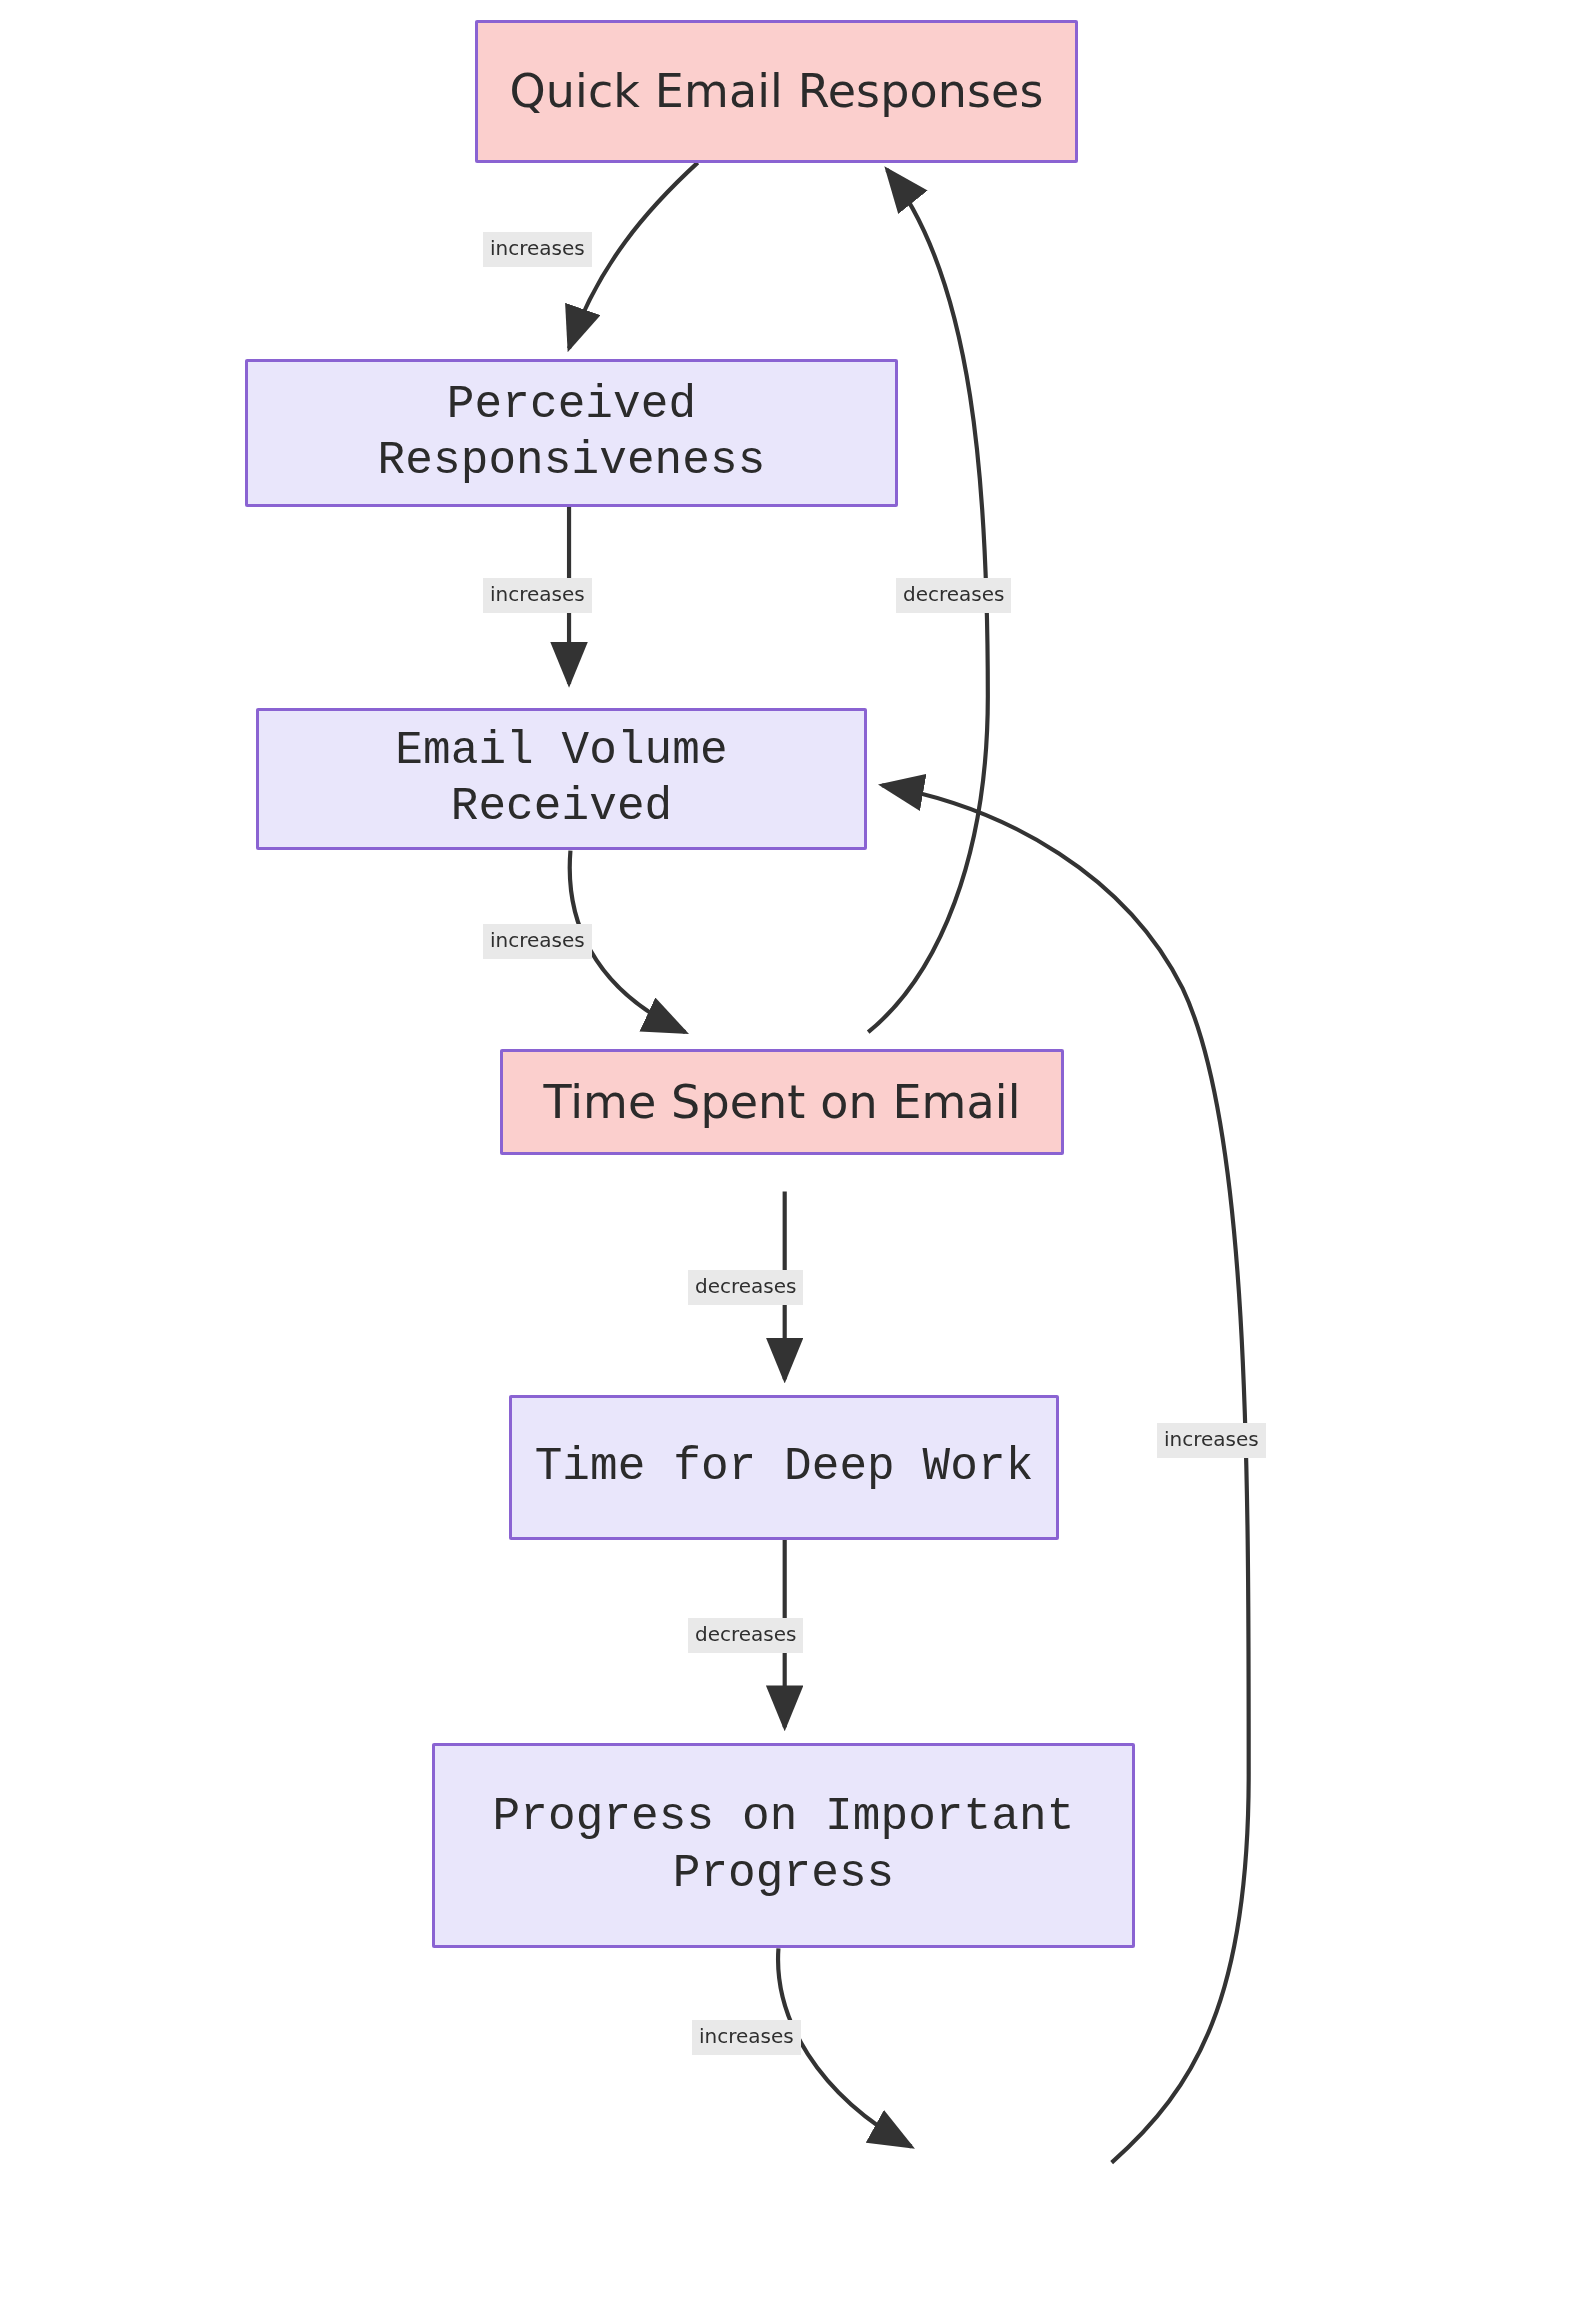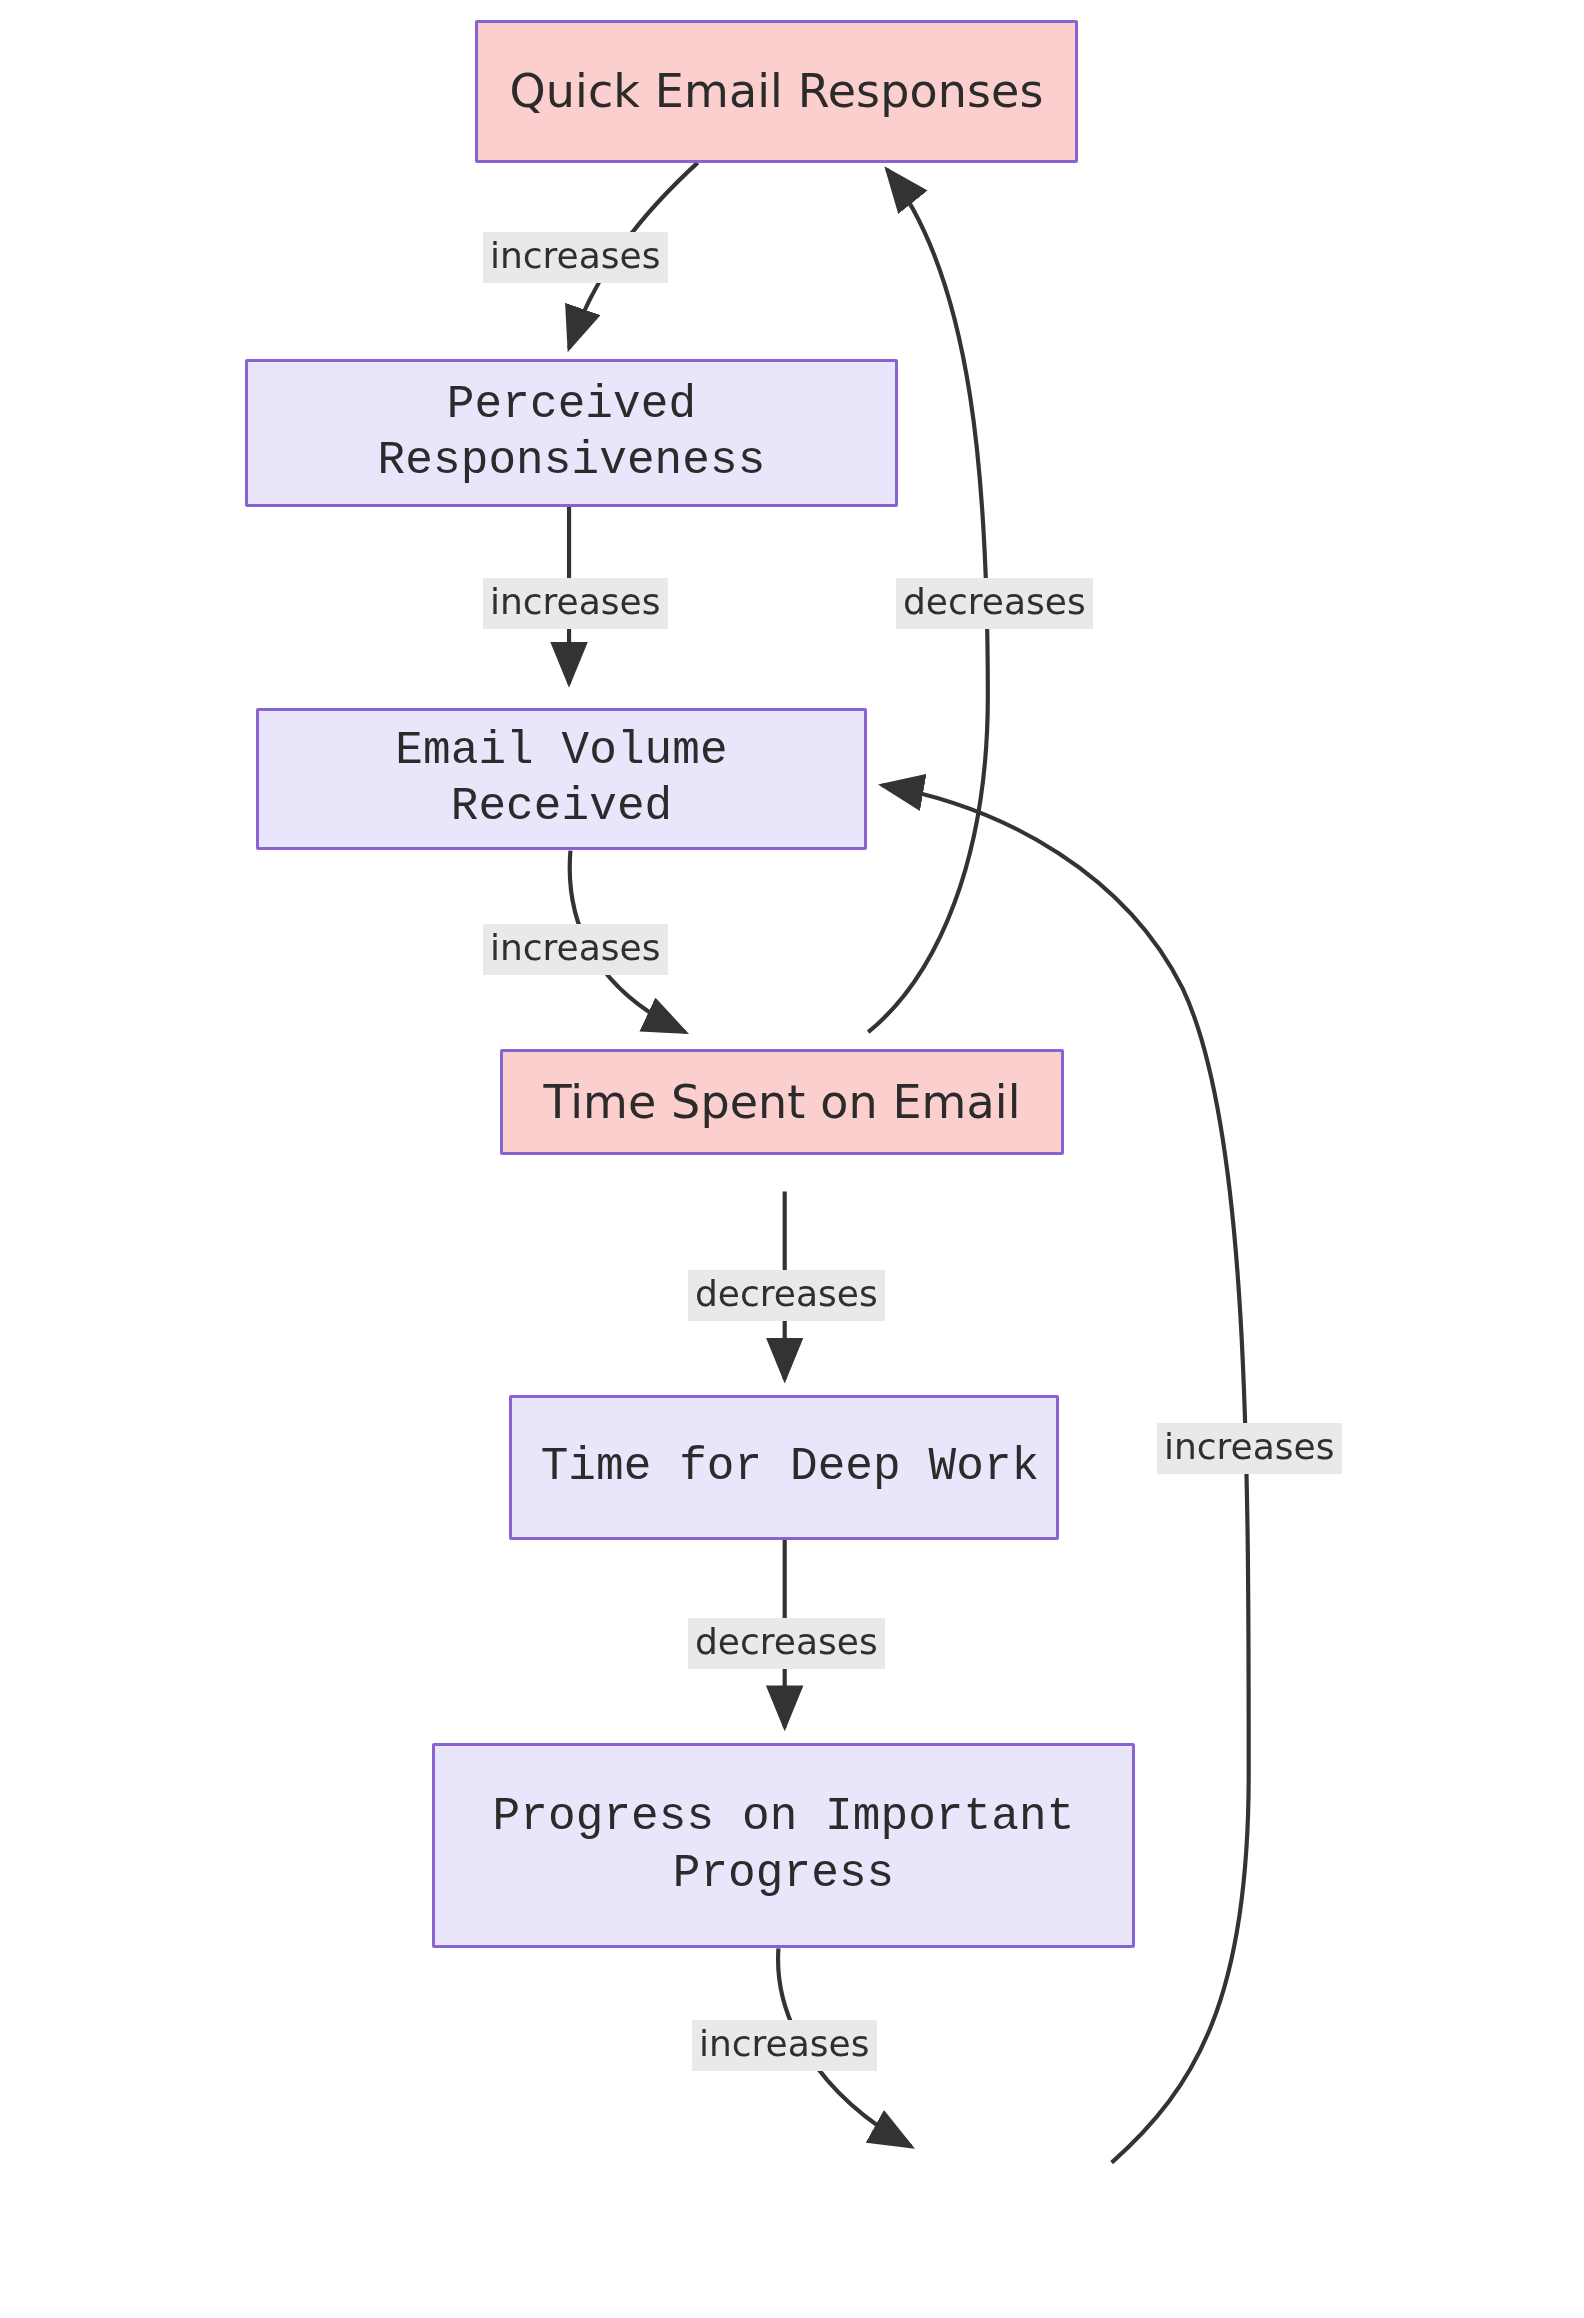--- a/index.html
+++ b/index.html
@@ -46,21 +46,21 @@
     padding: 0 16.7px;
   }
   .node.fill-lavender { background: #e9e6fb; font-family: Liberation Mono, monospace; }
   .node.fill-pink     { background: #fbcfcd; }
   .node-label { display: block; }
 
   .edge-label {
     position: absolute;
     background: #e9e9e9;
     color: #2f2f2f;
-    font-size: 36px;
+    font-size: 20px;
     line-height: 1.0;
     padding: 6.3px 7px 9px 7px;
     white-space: nowrap;
     box-sizing: border-box;
   }
 </style>
 </head>
 <body>
 
 <div id="canvas">
@@ -98,21 +98,21 @@
   </div>
 
   <div class="node fill-lavender" style="left:256px; top:708px; width:611px; height:142px;">
     <span class="node-label">Email Volume Received</span>
   </div>
 
   <div class="node fill-pink" style="left:500px; top:1049px; width:564px; height:106px;">
     <span class="node-label">Time Spent on Email</span>
   </div>
 
-  <div class="node fill-lavender" style="left:509px; top:1395px; width:550px; height:145px;justify-content:flex-end;">
+  <div class="node fill-lavender" style="left:509px; top:1395px; width:550px; height:145px;">
     <span class="node-label">Time for Deep Work</span>
   </div>
 
   <div class="node fill-lavender" style="left:432px; top:1743px; width:703px; height:205px;">
     <span class="node-label">Progress on Important Progress</span>
   </div>
 
 
   <div class="edge-label" style="left:483px; top:232px;">increases</div>
 

